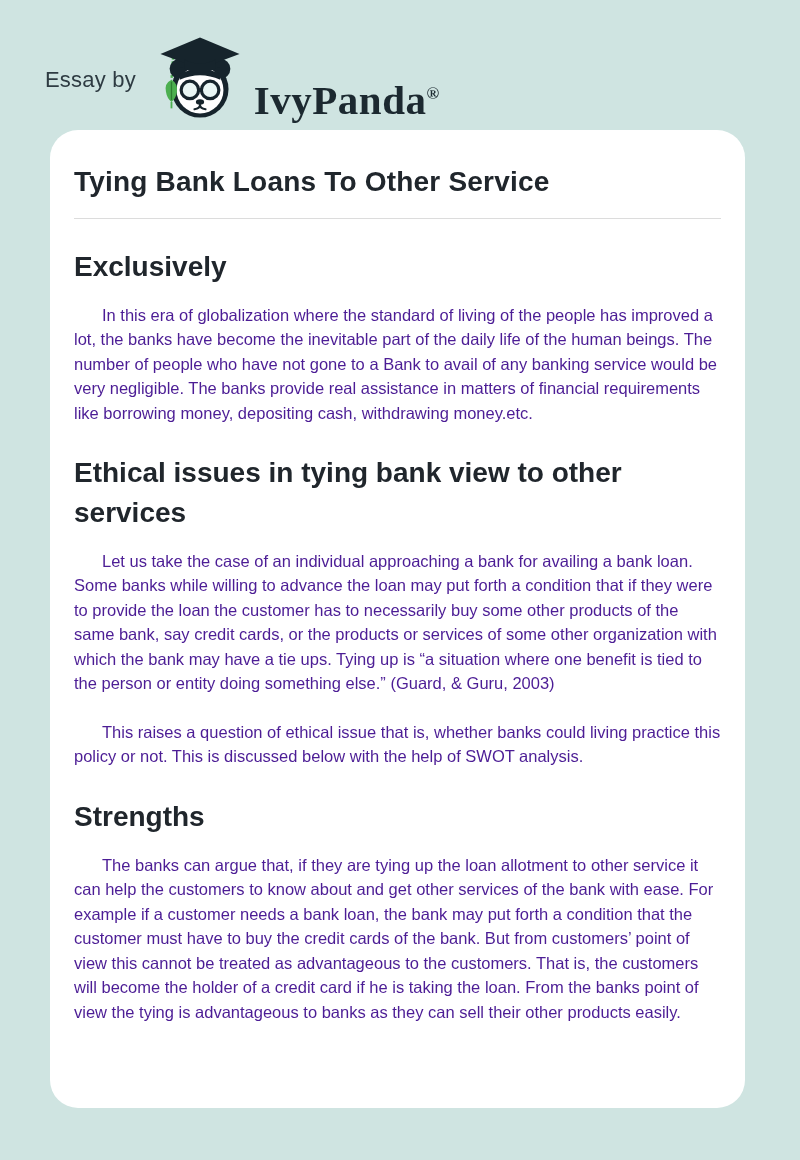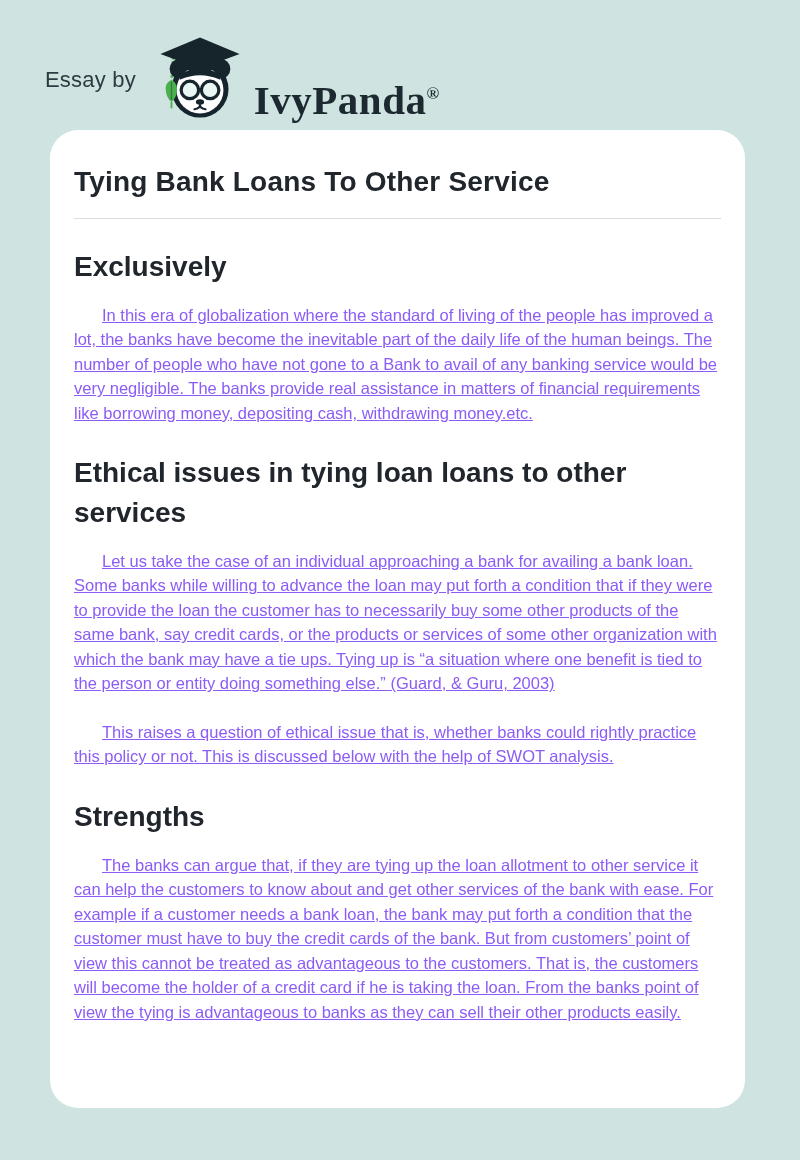--- a/index.html
+++ b/index.html
@@ -91,24 +91,23 @@
   .section-heading {
     font-size: 28px;
     font-weight: 700;
     color: #20262c;
     line-height: 1.42;
     margin: 28px 0 16px 0;
   }
   .para {
     font-size: 16.5px;
     line-height: 24.5px;
-    color: #8b5cf6;
+    color: #4c1d95;
     text-indent: 28px;
     margin-bottom: 24px;
-    text-decoration: underline;
   }
   .para:last-child { margin-bottom: 0; }
 </style>
 </head>
 <body>
 
 <header class="site-header">
   <span class="essay-by">Essay by</span>
   <div class="logo-wrap">
     <span class="logo-icon">
@@ -148,22 +147,22 @@
 
 
   <hr class="divider">
 
   <section>
     <h2 class="section-heading">Exclusively</h2>
     <p class="para">In this era of globalization where the standard of living of the people has improved a lot, the banks have become the inevitable part of the daily life of the human beings. The number of people who have not gone to a Bank to avail of any banking service would be very negligible. The banks provide real assistance in matters of financial requirements like borrowing money, depositing cash, withdrawing money.etc.</p>
   </section>
 
   <section>
-    <h2 class="section-heading">Ethical issues in tying loan loans to other services</h2>
+    <h2 class="section-heading">Ethical issues in tying bank view to other services</h2>
     <p class="para">Let us take the case of an individual approaching a bank for availing a bank loan. Some banks while willing to advance the loan may put forth a condition that if they were to provide the loan the customer has to necessarily buy some other products of the same bank, say credit cards, or the products or services of some other organization with which the bank may have a tie ups. Tying up is “a situation where one benefit is tied to the person or entity doing something else.” (Guard, &amp; Guru, 2003)</p>
-    <p class="para">This raises a question of ethical issue that is, whether banks could rightly practice this policy or not. This is discussed below with the help of SWOT analysis.</p>
+    <p class="para">This raises a question of ethical issue that is, whether banks could living practice this policy or not. This is discussed below with the help of SWOT analysis.</p>
   </section>
 
   <section>
     <h2 class="section-heading">Strengths</h2>
     <p class="para">The banks can argue that, if they are tying up the loan allotment to other service it can help the customers to know about and get other services of the bank with ease. For example if a customer needs a bank loan, the bank may put forth a condition that the customer must have to buy the credit cards of the bank. But from customers’ point of view this cannot be treated as advantageous to the customers. That is, the customers will become the holder of a credit card if he is taking the loan. From the banks point of view the tying is advantageous to banks as they can sell their other products easily.</p>
   </section>
 </main>
 
 </body></html>

